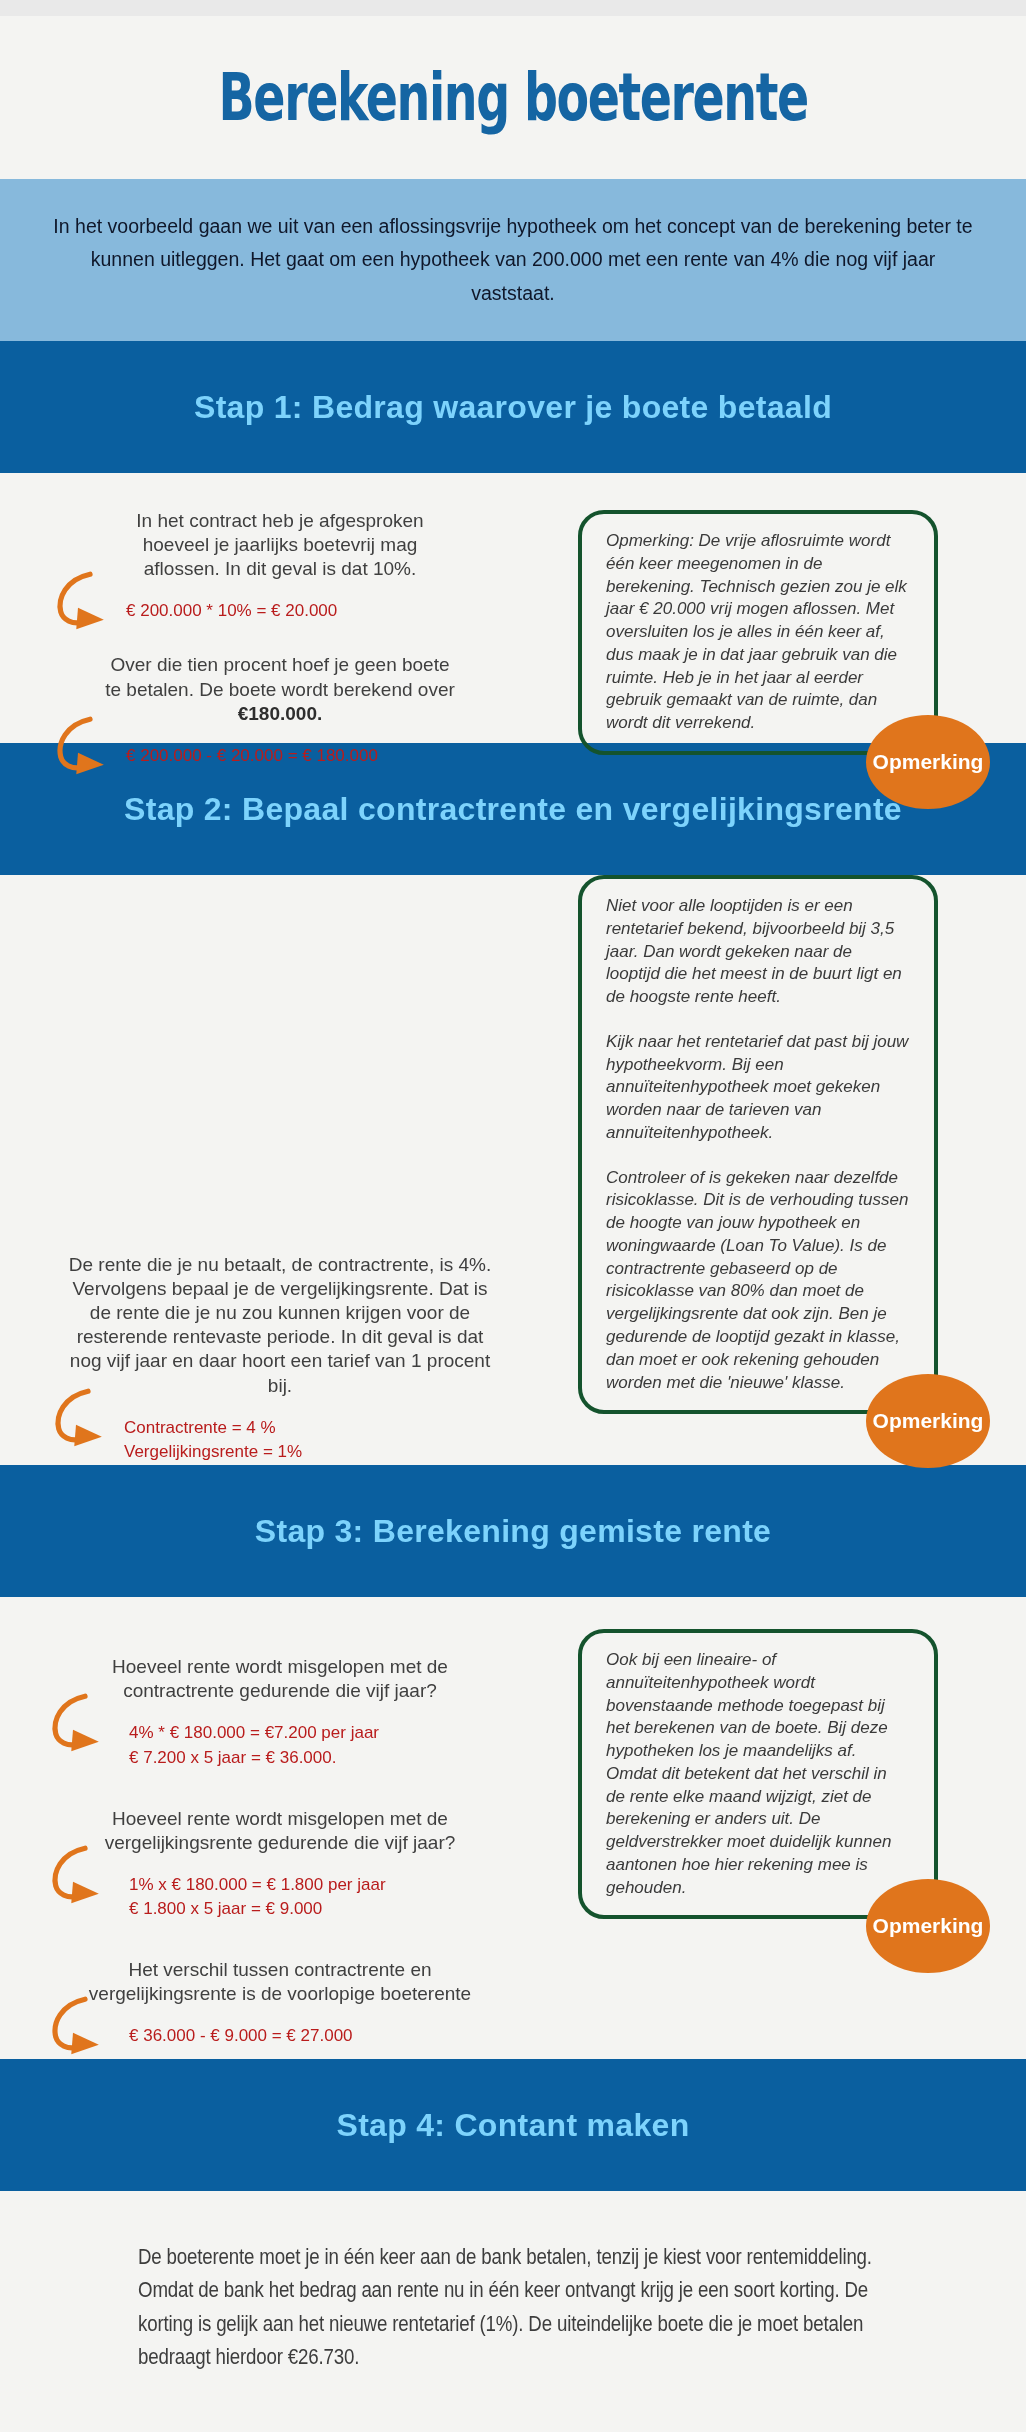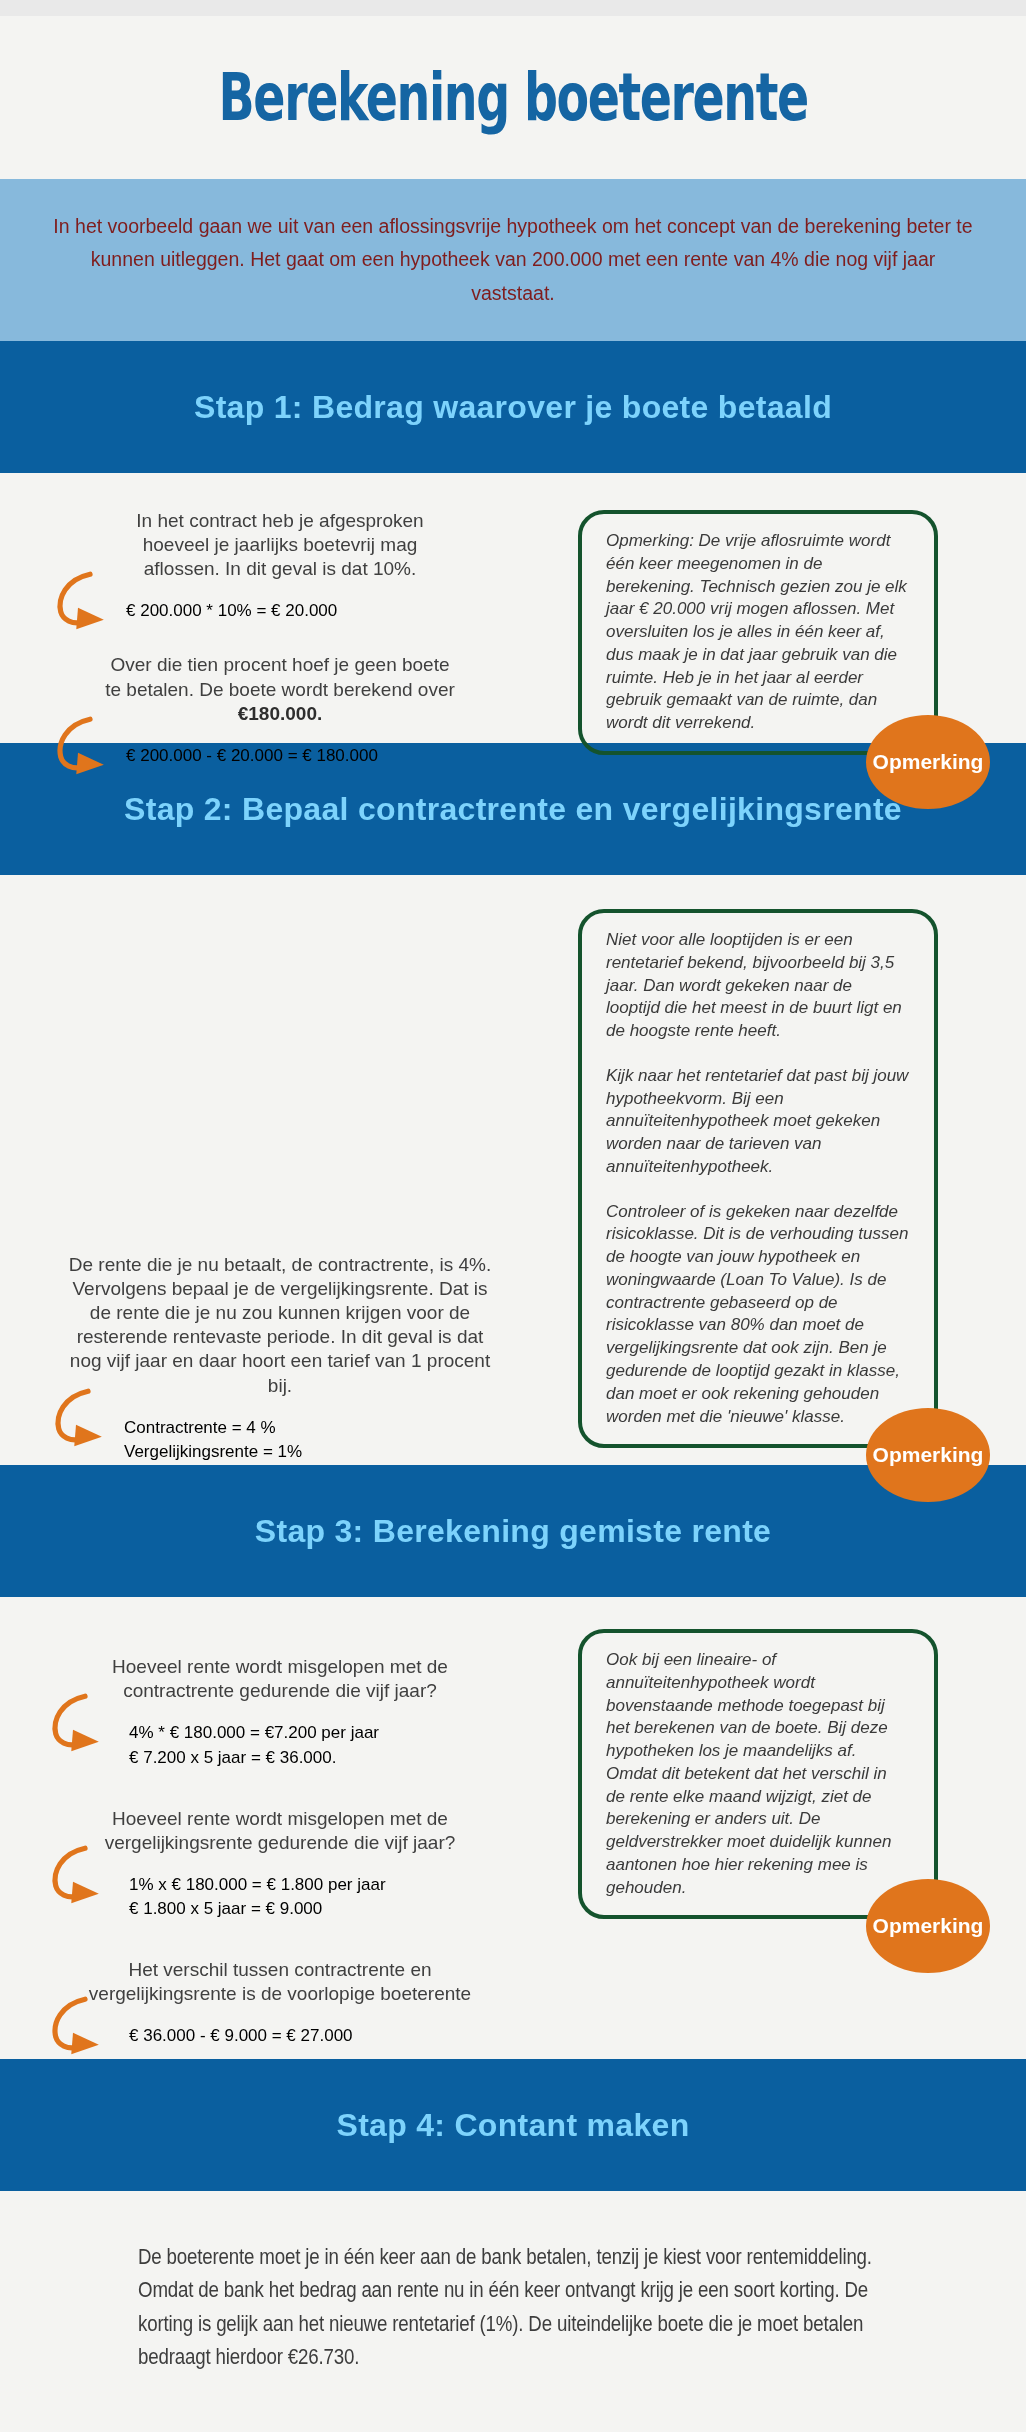--- a/index.html
+++ b/index.html
@@ -6,21 +6,21 @@
   body{background:#e9e9e9;font-family:"Liberation Sans",sans-serif;}
   .page{width:1026px;height:2432px;margin:16px auto;background:#f4f4f2;overflow:hidden;}
 
   
   .masthead{height:163px;display:flex;align-items:center;justify-content:center;}
   .title{font-family:"DejaVu Sans",sans-serif;font-weight:bold;font-size:66px;color:#1565a3;
          transform:scaleX(0.72);transform-origin:center;letter-spacing:-2px;white-space:nowrap;margin:0;}
 
   
   .intro{height:162px;background:#87b9dc;display:flex;align-items:center;justify-content:center;}
-  .intro p{color:#7f1d1d;font-size:19.5px;line-height:1.72;text-align:center;max-width:920px;margin:0;}
+  .intro p{color:#0f172a;font-size:19.5px;line-height:1.72;text-align:center;max-width:920px;margin:0;}
 
   
   .band{height:132px;background:#0a5f9f;display:flex;align-items:center;justify-content:center;}
   .band h2{color:#7dd3fc;font-size:32px;font-weight:bold;letter-spacing:.3px;margin:0;}
 
   
   .content{display:flex;box-sizing:border-box;}
   .col-left{width:560px;box-sizing:border-box;display:flex;flex-direction:column;align-items:center;}
   .col-right{width:466px;box-sizing:border-box;padding-left:18px;display:flex;flex-direction:column;align-items:flex-start;}
 
@@ -31,36 +31,36 @@
   .block + .block{margin-top:22px;}
   .s3 .block + .block{margin-top:36px;}
   .btext{font-size:19px;line-height:1.27;color:#3f3f3f;text-align:center;margin:0;}
   .btext strong{color:#2e2e2e;}
 
   .frow{display:flex;align-items:flex-start;gap:20px;margin-top:14px;}
   .s1 .frow{margin-left:-55px;}
   .s2 .frow{margin-left:-17px;}
   .s3 .frow{margin-left:-25px;gap:28px;}
   .arrow{width:56px;height:62px;flex:0 0 auto;margin-top:-26px;color:#e0751c;}
-  .flines{font-size:17px;line-height:1.45;color:#000000;text-align:left;padding-top:4px;}
+  .flines{font-size:17px;line-height:1.45;color:#b91c1c;text-align:left;padding-top:4px;}
 
   
   .note{position:relative;border:4px solid #14532d;border-radius:26px;padding:16px 24px;width:360px;box-sizing:border-box;}
   .note p{font-style:italic;font-size:17px;line-height:1.34;color:#3a3a3a;margin:0 0 22px;}
   .note p:last-of-type{margin-bottom:0;}
   .badge{position:absolute;right:-56px;bottom:-58px;width:124px;height:94px;background:#e0751c;border-radius:50%;
          display:flex;align-items:center;justify-content:center;color:#fff;font-weight:bold;font-size:21px;}
 
   .s1-content{height:270px;}
   .s1 .col-left{padding-top:36px;justify-content:flex-start;}
   .s1 .col-right{padding-top:37px;}
 
   .s2-content{height:590px;}
   .s2 .col-left{padding-top:158px;justify-content:flex-end;}
-  .s2 .col-right{padding-top:34px;}
+  .s2 .col-right{}
 
   .s3-content{height:462px;}
   .s3 .col-left{padding-top:58px;justify-content:flex-start;}
   .s3 .col-right{padding-top:32px;}
 
   .s4-content{height:192px;padding:50px 0 0 138px;}
   .s4-content p{font-size:21.5px;line-height:1.55;color:#3d3d3d;margin:0;width:880px;
                 transform:scaleX(0.87);transform-origin:left top;letter-spacing:-0.2px;}
 </style>
 </head>

